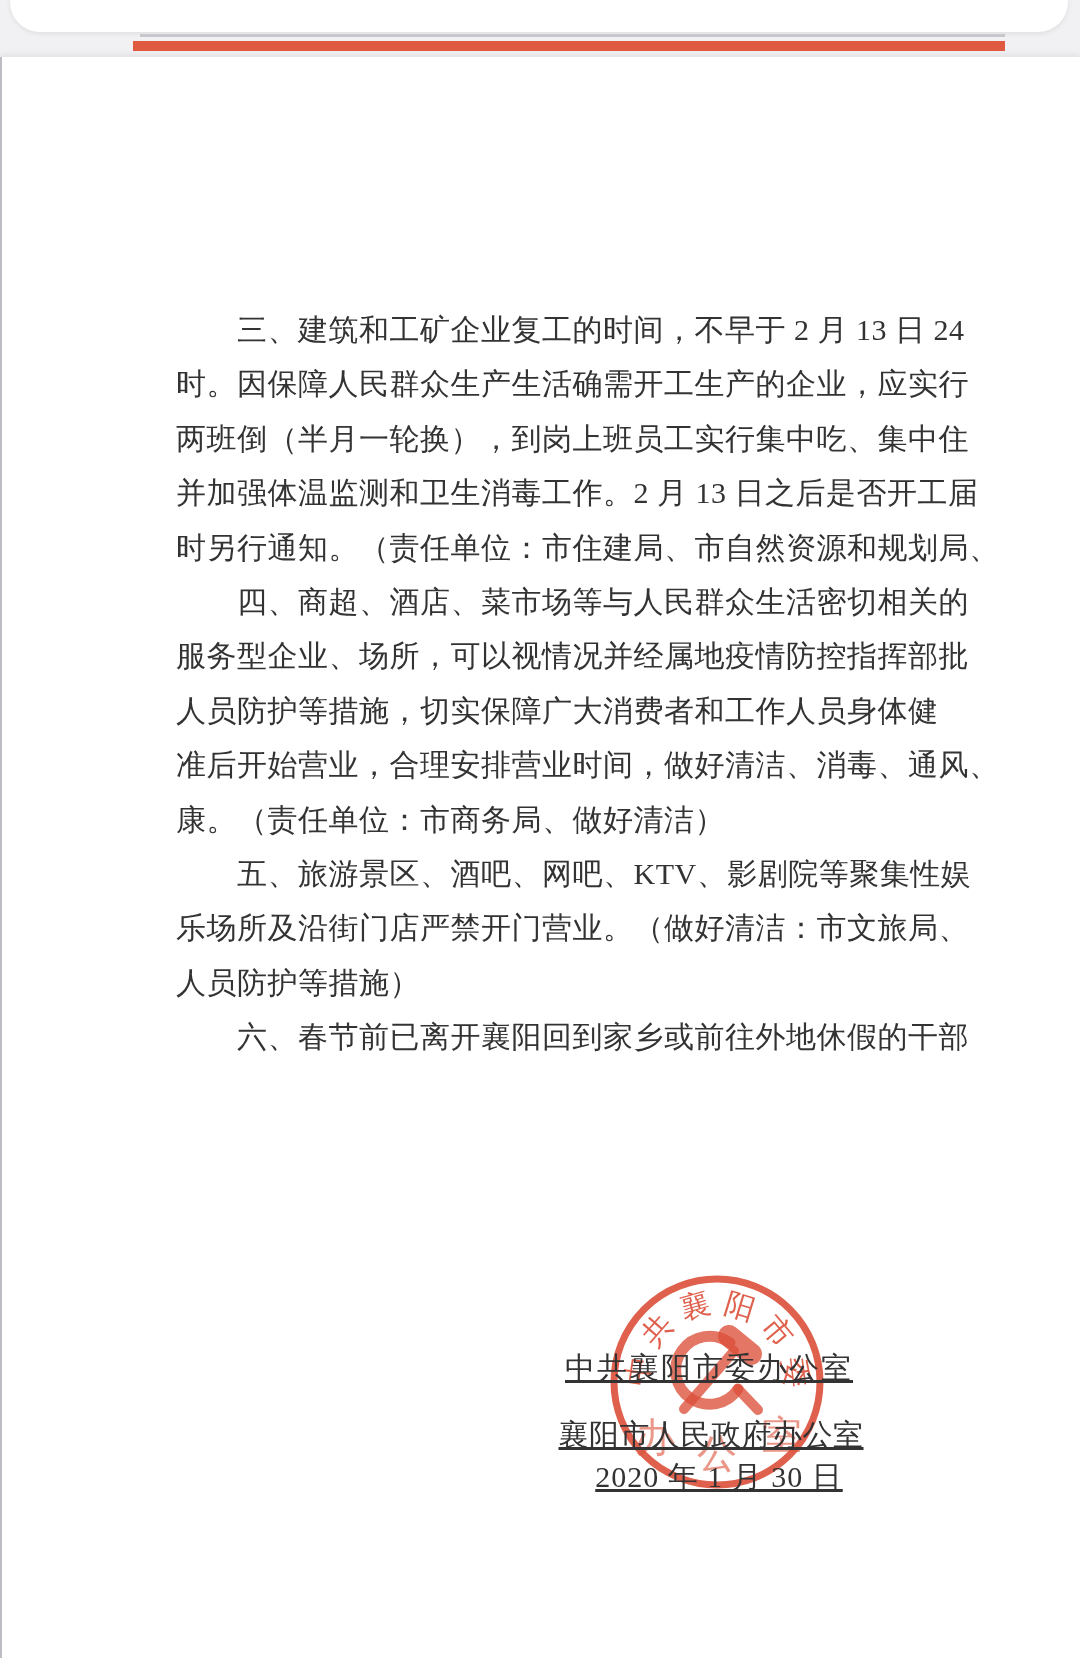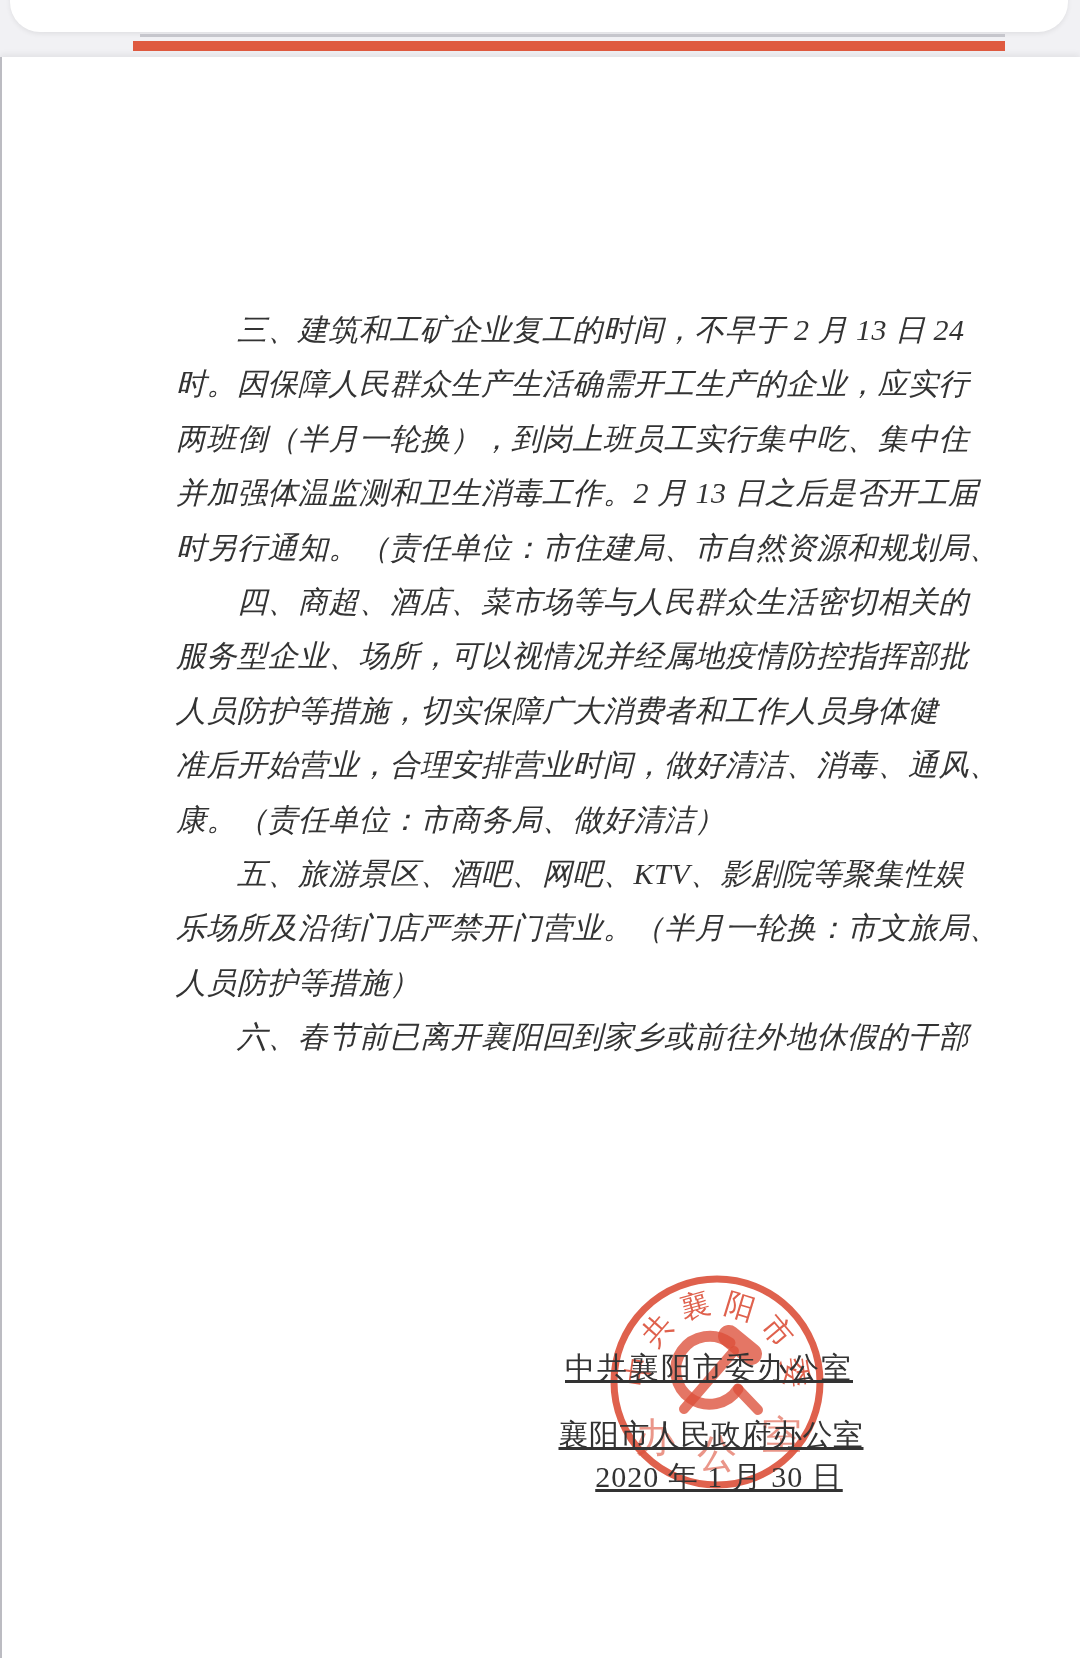--- a/index.html
+++ b/index.html
@@ -27,21 +27,20 @@
     box-shadow:0 -3px 6px rgba(0,0,0,0.06);
   }
   .edge-line{
     position:absolute;left:0;top:0;width:2px;height:1601px;
     background:#bcbcc2;
   }
   .body-text{
     position:absolute;left:176px;top:246px;width:764px;
     font-size:30px;line-height:54.4px;letter-spacing:0.5px;
     color:var(--ink,#333333);
-    font-style:italic;
   }
   .body-text .line{white-space:nowrap;}
   .body-text .line.indent{text-indent:61px;}
   .sig{
     position:absolute;transform:translateX(-50%);white-space:nowrap;
     font-size:30px;color:var(--ink,#333333);z-index:2;text-decoration:underline;
   }
   .sig-1{left:709px;top:1291px;letter-spacing:2px;}
   .sig-2{left:711px;top:1358px;letter-spacing:0.5px;}
   .sig-date{left:719px;top:1400px;letter-spacing:1px;}
@@ -70,21 +69,21 @@
       <div class="line">时。因保障人民群众生产生活确需开工生产的企业，应实行</div>
       <div class="line">两班倒（半月一轮换），到岗上班员工实行集中吃、集中住</div>
       <div class="line">并加强体温监测和卫生消毒工作。2 月 13 日之后是否开工届</div>
       <div class="line">时另行通知。（责任单位：市住建局、市自然资源和规划局、</div>
       <div class="line indent">四、商超、酒店、菜市场等与人民群众生活密切相关的</div>
       <div class="line">服务型企业、场所，可以视情况并经属地疫情防控指挥部批</div>
       <div class="line">人员防护等措施，切实保障广大消费者和工作人员身体健</div>
       <div class="line">准后开始营业，合理安排营业时间，做好清洁、消毒、通风、</div>
       <div class="line">康。（责任单位：市商务局、做好清洁）</div>
       <div class="line indent">五、旅游景区、酒吧、网吧、KTV、影剧院等聚集性娱</div>
-      <div class="line">乐场所及沿街门店严禁开门营业。（半月一轮换：市文旅局、</div>
+      <div class="line">乐场所及沿街门店严禁开门营业。（做好清洁：市文旅局、</div>
       <div class="line">人员防护等措施）</div>
       <div class="line indent">六、春节前已离开襄阳回到家乡或前往外地休假的干部</div>
     </div>
 
   <svg class="seal" width="222" height="222" viewBox="0 0 222 222">
     <circle cx="111" cy="111" r="103" fill="none" style="stroke:var(--seal-red,#dc503a)" stroke-width="7" stroke-opacity="0.9"></circle>
 
     <g font-size="30" fill-opacity="0.9" text-anchor="middle">
       <text x="111" y="42" transform="rotate(-82 111 111)">中</text>
       <text x="111" y="42" transform="rotate(-49 111 111)">共</text>

